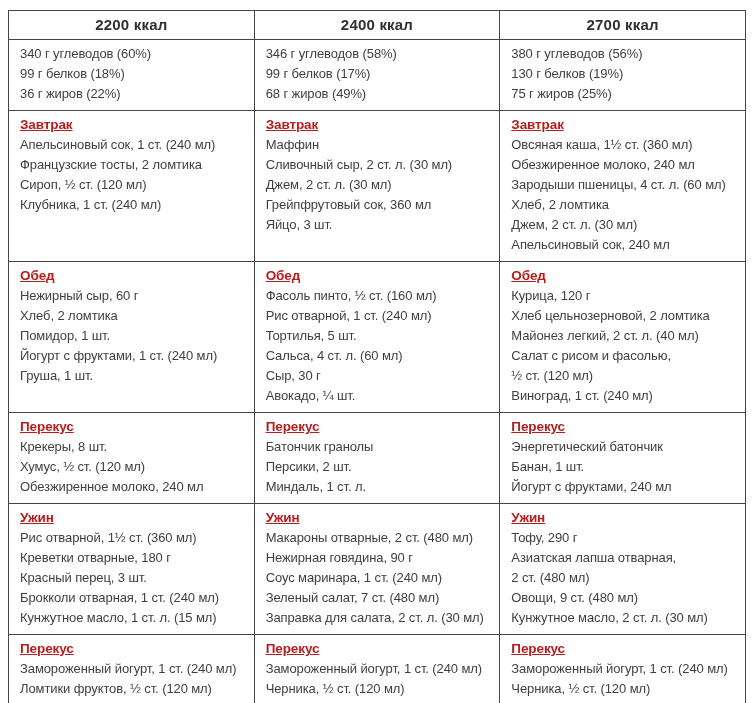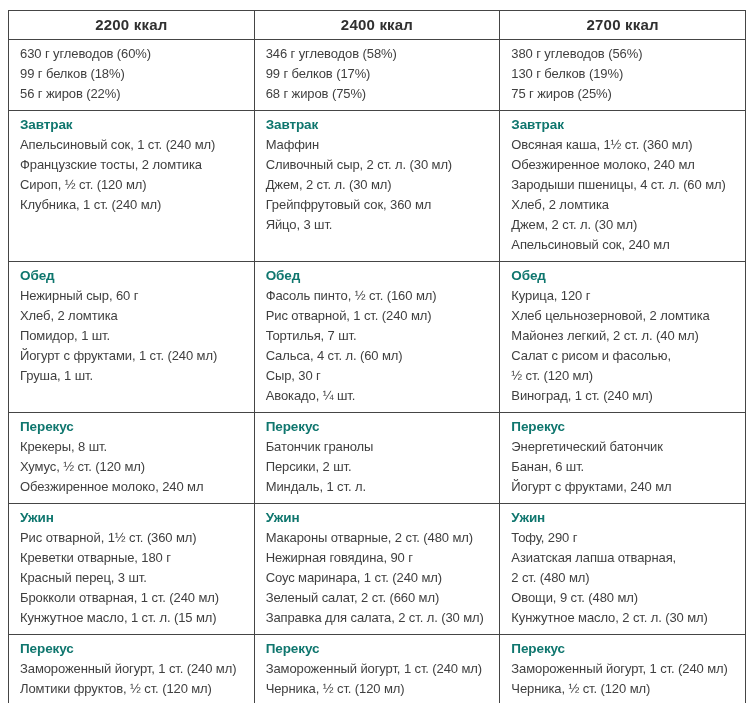--- a/index.html
+++ b/index.html
@@ -37,49 +37,50 @@
   table.meal-table td {
     font-size: 13px;
     color: #3f3f3f;
     padding: 4px 4px 6px 11px;
     line-height: 20px;
     letter-spacing: -0.1px;
   }
   .meal-title {
     font-weight: bold;
     font-size: 13.5px;
-    color: #0f766e;
+    color: #b91c1c;
+    text-decoration: underline;
   }
   .line {
     white-space: nowrap;
   }
 </style>
 </head>
 <body>
 
 <div class="page">
   <table class="meal-table">
     <thead>
       <tr>
         <th>2200 ккал</th>
         <th>2400 ккал</th>
         <th>2700 ккал</th>
       </tr>
     </thead>
     <tbody>
       <tr>
         <td>
-            <div class="line">630 г углеводов (60%)</div>
+            <div class="line">340 г углеводов (60%)</div>
             <div class="line">99 г белков (18%)</div>
-            <div class="line">56 г жиров (22%)</div>
+            <div class="line">36 г жиров (22%)</div>
           </td>
         <td>
             <div class="line">346 г углеводов (58%)</div>
             <div class="line">99 г белков (17%)</div>
-            <div class="line">68 г жиров (75%)</div>
+            <div class="line">68 г жиров (49%)</div>
           </td>
         <td>
             <div class="line">380 г углеводов (56%)</div>
             <div class="line">130 г белков (19%)</div>
             <div class="line">75 г жиров (25%)</div>
           </td>
       </tr>
       <tr>
         <td>
             <div class="meal-title">Завтрак</div>
@@ -112,21 +113,21 @@
             <div class="line">Нежирный сыр, 60 г</div>
             <div class="line">Хлеб, 2 ломтика</div>
             <div class="line">Помидор, 1 шт.</div>
             <div class="line">Йогурт с фруктами, 1 ст. (240 мл)</div>
             <div class="line">Груша, 1 шт.</div>
           </td>
         <td>
             <div class="meal-title">Обед</div>
             <div class="line">Фасоль пинто, ½ ст. (160 мл)</div>
             <div class="line">Рис отварной, 1 ст. (240 мл)</div>
-            <div class="line">Тортилья, 7 шт.</div>
+            <div class="line">Тортилья, 5 шт.</div>
             <div class="line">Сальса, 4 ст. л. (60 мл)</div>
             <div class="line">Сыр, 30 г</div>
             <div class="line">Авокадо, ¼ шт.</div>
           </td>
         <td>
             <div class="meal-title">Обед</div>
             <div class="line">Курица, 120 г</div>
             <div class="line">Хлеб цельнозерновой, 2 ломтика</div>
             <div class="line">Майонез легкий, 2 ст. л. (40 мл)</div>
             <div class="line">Салат с рисом и фасолью,</div>
@@ -143,39 +144,39 @@
           </td>
         <td>
             <div class="meal-title">Перекус</div>
             <div class="line">Батончик гранолы</div>
             <div class="line">Персики, 2 шт.</div>
             <div class="line">Миндаль, 1 ст. л.</div>
           </td>
         <td>
             <div class="meal-title">Перекус</div>
             <div class="line">Энергетический батончик</div>
-            <div class="line">Банан, 6 шт.</div>
+            <div class="line">Банан, 1 шт.</div>
             <div class="line">Йогурт с фруктами, 240 мл</div>
           </td>
       </tr>
       <tr>
         <td>
             <div class="meal-title">Ужин</div>
             <div class="line">Рис отварной, 1½ ст. (360 мл)</div>
             <div class="line">Креветки отварные, 180 г</div>
             <div class="line">Красный перец, 3 шт.</div>
             <div class="line">Брокколи отварная, 1 ст. (240 мл)</div>
             <div class="line">Кунжутное масло, 1 ст. л. (15 мл)</div>
           </td>
         <td>
             <div class="meal-title">Ужин</div>
             <div class="line">Макароны отварные, 2 ст. (480 мл)</div>
             <div class="line">Нежирная говядина, 90 г</div>
             <div class="line">Соус маринара, 1 ст. (240 мл)</div>
-            <div class="line">Зеленый салат, 2 ст. (660 мл)</div>
+            <div class="line">Зеленый салат, 7 ст. (480 мл)</div>
             <div class="line">Заправка для салата, 2 ст. л. (30 мл)</div>
           </td>
         <td>
             <div class="meal-title">Ужин</div>
             <div class="line">Тофу, 290 г</div>
             <div class="line">Азиатская лапша отварная,</div>
             <div class="line">2 ст. (480 мл)</div>
             <div class="line">Овощи, 9 ст. (480 мл)</div>
             <div class="line">Кунжутное масло, 2 ст. л. (30 мл)</div>
           </td>

